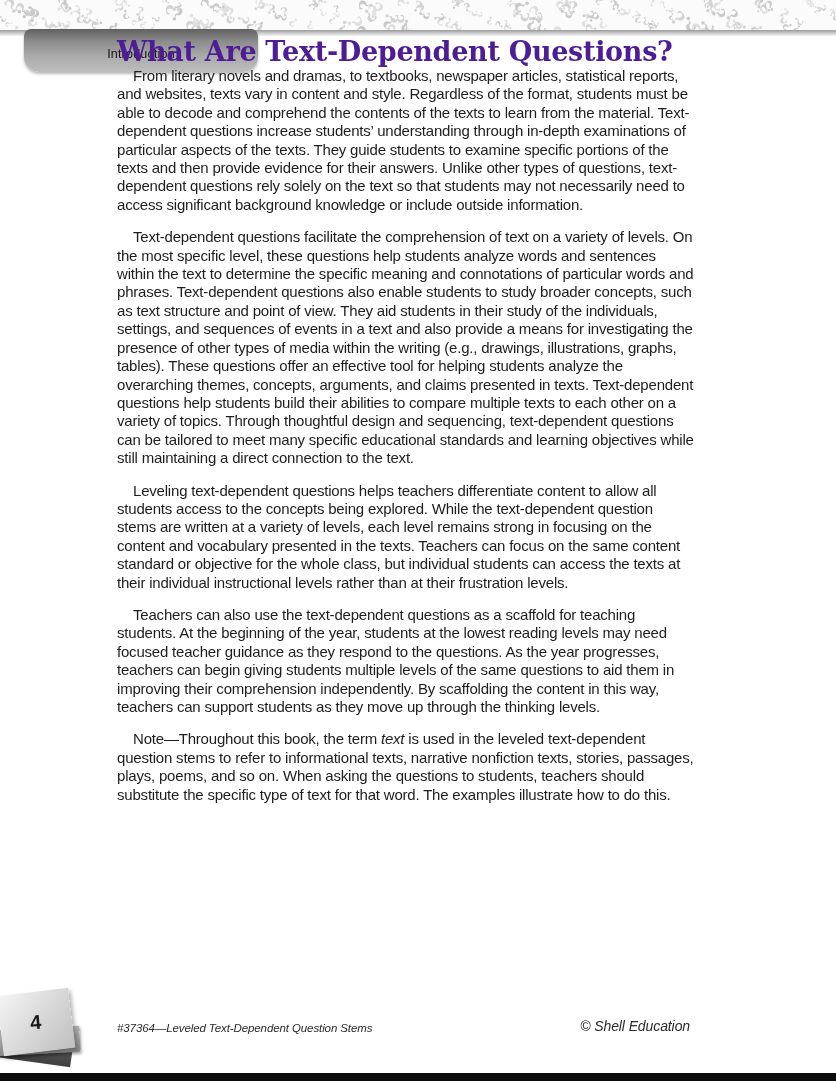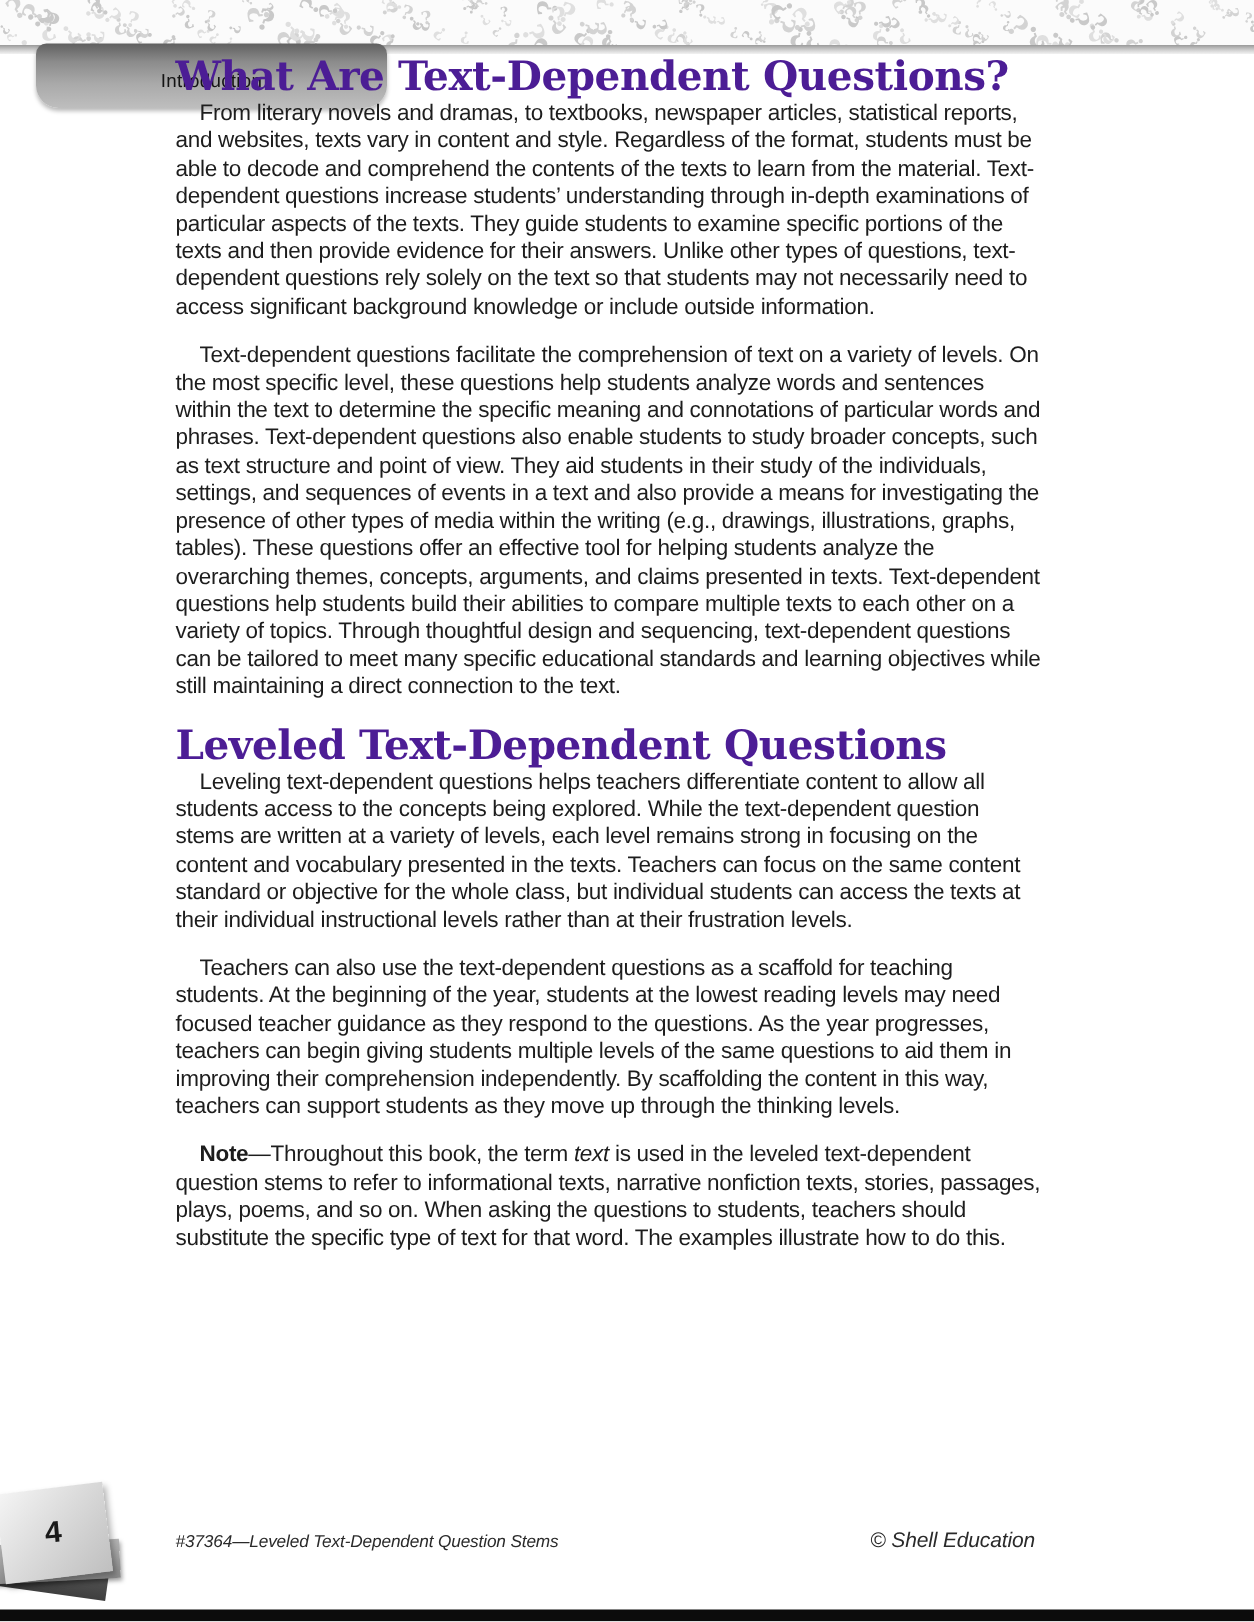--- a/index.html
+++ b/index.html
@@ -61,21 +61,21 @@
   .h1-first{margin-top:52px;margin-bottom:22px;}
   .h1-second{margin-top:24px;margin-bottom:24px;}
   .content p{
     font-size:15px;
     line-height:18.4px;
     letter-spacing:-0.2px;
     margin:0 0 14px 0;
     text-indent:16px;
     color:#1d1d1d;
   }
-  .note-label{font-weight:bold;}
+  .note-label{font-weight:normal;}
   .note-term{font-style:italic;}
   
   .footer-left{
     position:absolute;left:117px;bottom:47px;
     font-size:11.5px;font-style:italic;color:#2a2a2a;
     letter-spacing:-0.1px;
   }
   .footer-right{
     position:absolute;right:146px;bottom:47px;
     font-size:14px;font-style:italic;color:#2a2a2a;
@@ -300,21 +300,20 @@
 
   <div class="tab">
     <span class="tab-label">Introduction</span>
   </div>
 
   <div class="content">
     <h1 class="heading h1-first">What Are Text-Dependent Questions?</h1>
     <p>From literary novels and dramas, to textbooks, newspaper articles, statistical reports, and websites, texts vary in content and style. Regardless of the format, students must be able to decode and comprehend the contents of the texts to learn from the material. Text-dependent questions increase students’ understanding through in-depth examinations of particular aspects of the texts. They guide students to examine specific portions of the texts and then provide evidence for their answers. Unlike other types of questions, text-dependent questions rely solely on the text so that students may not necessarily need to access significant background knowledge or include outside information.</p>
     <p>Text-dependent questions facilitate the comprehension of text on a variety of levels. On the most specific level, these questions help students analyze words and sentences within the text to determine the specific meaning and connotations of particular words and phrases. Text-dependent questions also enable students to study broader concepts, such as text structure and point of view. They aid students in their study of the individuals, settings, and sequences of events in a text and also provide a means for investigating the presence of other types of media within the writing (e.g., drawings, illustrations, graphs, tables). These questions offer an effective tool for helping students analyze the overarching themes, concepts, arguments, and claims presented in texts. Text-dependent questions help students build their abilities to compare multiple texts to each other on a variety of topics. Through thoughtful design and sequencing, text-dependent questions can be tailored to meet many specific educational standards and learning objectives while still maintaining a direct connection to the text.</p>
 
-    <h1 class="heading h1-second">Leveled Text-Dependent Questions</h1>
     <p>Leveling text-dependent questions helps teachers differentiate content to allow all students access to the concepts being explored. While the text-dependent question stems are written at a variety of levels, each level remains strong in focusing on the content and vocabulary presented in the texts. Teachers can focus on the same content standard or objective for the whole class, but individual students can access the texts at their individual instructional levels rather than at their frustration levels.</p>
     <p>Teachers can also use the text-dependent questions as a scaffold for teaching students. At the beginning of the year, students at the lowest reading levels may need focused teacher guidance as they respond to the questions. As the year progresses, teachers can begin giving students multiple levels of the same questions to aid them in improving their comprehension independently. By scaffolding the content in this way, teachers can support students as they move up through the thinking levels.</p>
 
     <p><span class="note-label">Note</span><span>—Throughout this book, the term </span><span class="note-term">text</span><span> is used in the leveled text-dependent question stems to refer to informational texts, narrative nonfiction texts, stories, passages, plays, poems, and so on. When asking the questions to students, teachers should substitute the specific type of text for that word. The examples illustrate how to do this.</span></p>
   </div>
 
   <div class="pagenum-stack">
     <div class="pn-wedge"></div>
     <div class="pn-back"></div>
     <div class="pn-top">

